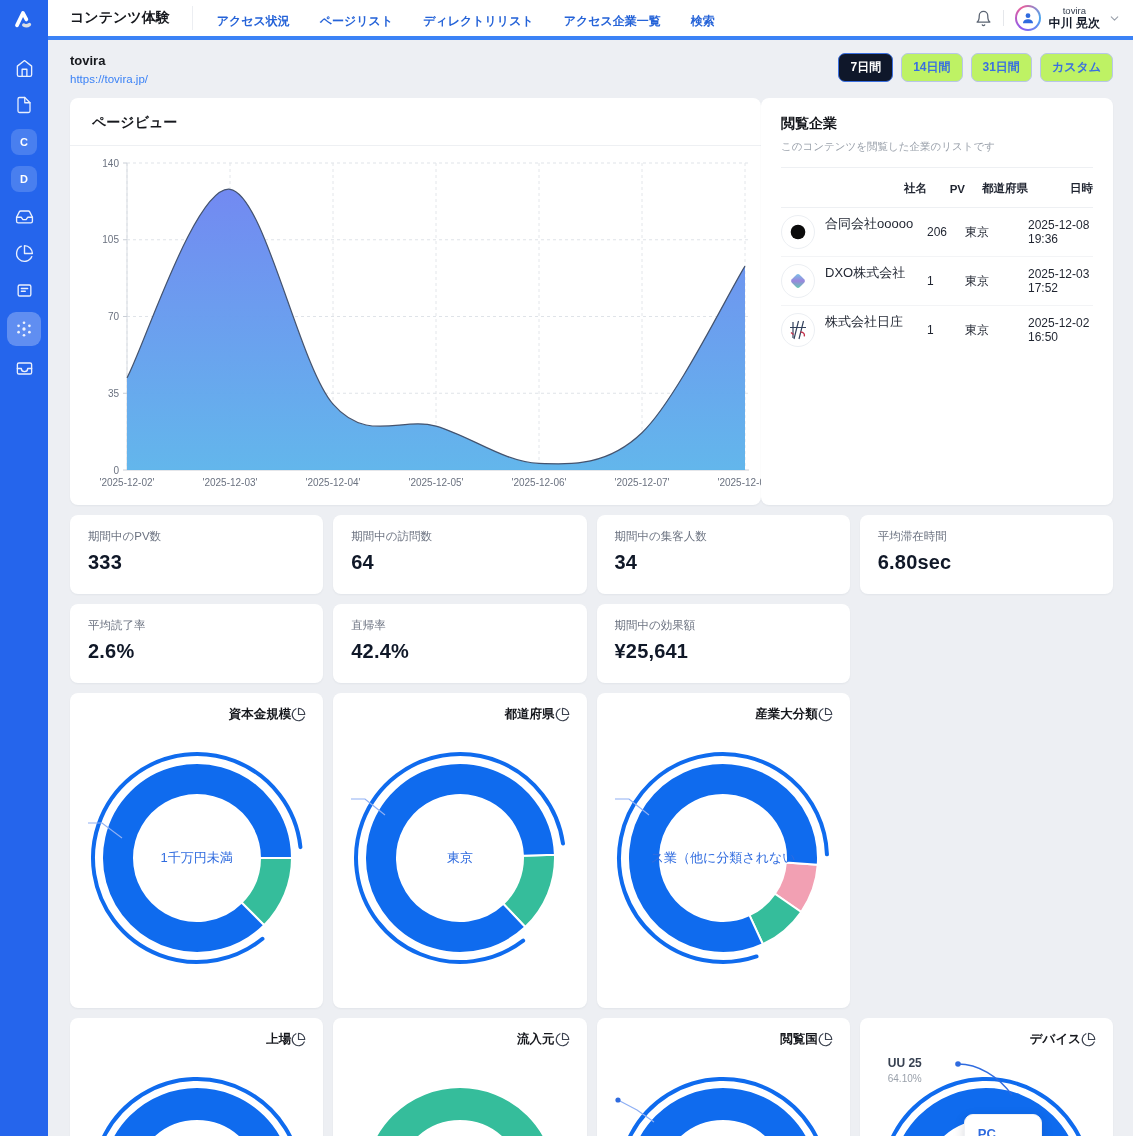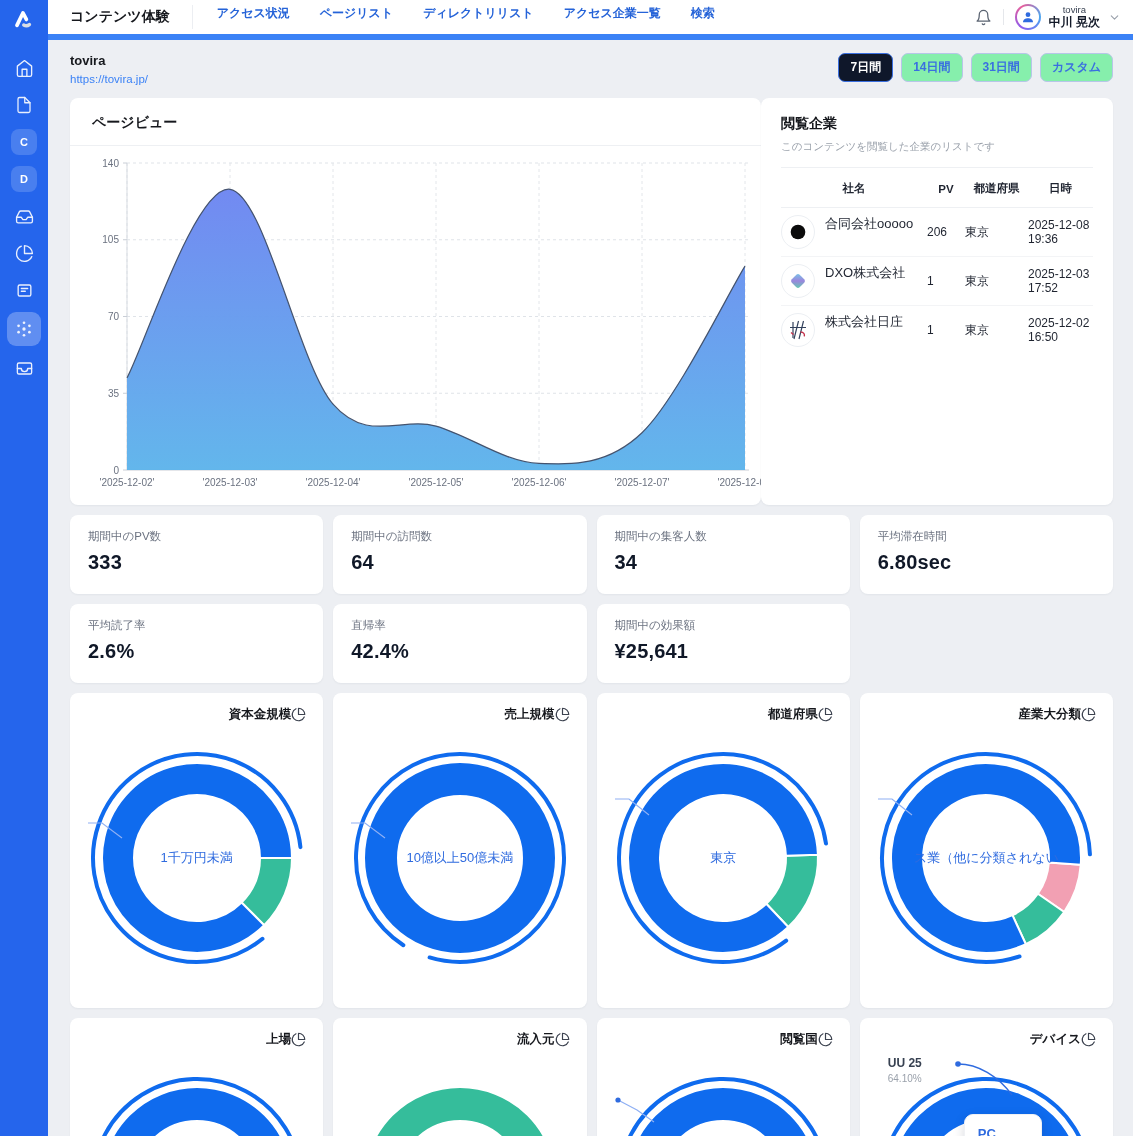--- a/index.html
+++ b/index.html
@@ -10,50 +10,50 @@
   
   .sidebar { position:fixed; left:0; top:0; width:48px; height:1136px; background:#2565ec; z-index:30; display:flex; flex-direction:column; align-items:center; }
   .logo { width:48px; height:40px; display:flex; align-items:center; justify-content:center; }
   .side-icons { margin-top:13px; display:flex; flex-direction:column; gap:7px; align-items:center; }
   .side-item { width:30px; height:30px; display:flex; align-items:center; justify-content:center; border-radius:9px; color:#fff; }
   .side-item svg { opacity:.9; }
   .side-badge { background:rgba(255,255,255,.17); width:26px; height:26px; margin:2px 0; border-radius:8px; color:#fff; font-size:11px; font-weight:700; display:flex; align-items:center; justify-content:center; }
   .side-item.active { background:rgba(255,255,255,.27); width:34px; height:34px; }
 
   
-  .topbar { position:fixed; left:48px; top:0; width:1085px; height:40px; background:#fff; border-bottom:6px solid #3b82f6; display:flex; align-items:center; z-index:20; padding:0 12px 0 22px; }
+  .topbar { position:fixed; left:48px; top:0; width:1085px; height:40px; background:#fff; border-bottom:4px solid #3b82f6; display:flex; align-items:center; z-index:20; padding:0 12px 0 22px; }
   .app-title { font-size:14px; font-weight:700; margin-right:22px; white-space:nowrap; }
-  .topnav { display:flex; gap:30px; align-items:flex-start; border-left:1px solid #eceef2; padding-left:24px; height:24px; }
+  .topnav { display:flex; gap:30px; align-items:flex-end; border-left:1px solid #eceef2; padding-left:24px; height:24px; }
   .nav-link { color:#2563d8; font-size:12px; font-weight:700; white-space:nowrap; cursor:pointer; }
   .top-right { margin-left:auto; display:flex; align-items:center; gap:11px; }
   .tb-divider { width:1px; height:16px; background:#e5e7eb; }
   .avatar { width:26px; height:26px; border-radius:50%; padding:2px; background:conic-gradient(from 210deg,#8a5cf0,#e85d9a,#4aa7f0,#8a5cf0); }
   .avatar-in { width:100%; height:100%; border-radius:50%; background:#fff; display:flex; align-items:center; justify-content:center; overflow:hidden; }
   .user-stack { display:flex; flex-direction:column; align-items:center; line-height:1.15; }
   .user-org { font-size:9.5px; color:#374151; }
   .user-name { font-size:12px; font-weight:700; color:#111827; white-space:nowrap; }
 
   
   .content { position:absolute; left:48px; top:40px; width:1085px; padding:9px 20px 0 22px; }
   .page-head { display:flex; justify-content:space-between; align-items:flex-start; padding:4px 0 11px; }
   .site-name { font-size:13px; font-weight:700; }
   .site-url { font-size:11.5px; color:#3b82f6; margin-top:5px; display:inline-block; }
   .range { display:flex; gap:8px; }
-  .range-btn { font-size:12px; font-weight:700; color:#3a6fe0; background:#86efac; border:1px solid #b7c6e8; border-radius:7px; padding:5px 11px; cursor:pointer; font-family:inherit; }
+  .range-btn { font-size:12px; font-weight:700; color:#3a6fe0; background:#bef264; border:1px solid #b7c6e8; border-radius:7px; padding:5px 11px; cursor:pointer; font-family:inherit; }
   .range-btn.active { background:#0f172a; color:#fff; border-color:#3a6fe0; }
 
   .card { background:#fff; border-radius:8px; box-shadow:0 1px 2px rgba(23,34,58,.05); }
   .main-row { display:flex; }
   .chart-card { width:691px; height:407px; }
   .chart-title { font-size:14px; font-weight:700; padding:16px 22px 13px; }
   .chart-divider { border-top:1px solid #eef0f3; }
   .companies-card { flex:1; height:407px; padding:17px 20px 0; }
   .companies-sub { font-size:10.5px; color:#9aa1ab; margin-top:7px; padding-bottom:13px; border-bottom:1px solid #eef0f3; }
   .co-table { width:100%; border-collapse:collapse; }
-  .co-table th { text-align:center; font-size:11.5px; color:#1f2430; font-weight:700; padding:13px 0 11px; border-bottom:1px solid #eef0f3; }
+  .co-table th { text-align:right; font-size:11.5px; color:#1f2430; font-weight:700; padding:13px 0 11px; border-bottom:1px solid #eef0f3; }
   .co-table td { padding:7px 0; border-bottom:1px solid #f3f4f6; font-size:12px; color:#1f2430; vertical-align:middle; }
   .co-table tr:last-child td { border-bottom:none; }
   .co-name { display:flex; align-items:flex-start; gap:10px; font-size:13px; }
   .co-logo { width:34px; height:34px; border-radius:50%; border:1px solid #eceff3; background:#fff; display:flex; align-items:center; justify-content:center; flex:none; overflow:hidden; }
 
   .grid4 { display:grid; grid-template-columns:repeat(4,1fr); gap:10px; margin-top:10px; }
   .stat-card { padding:14px 18px 16px; height:79px; }
   .stat-label { font-size:11.5px; color:#6b7280; }
   .stat-value { font-size:20px; font-weight:700; color:#101828; margin-top:7px; letter-spacing:.2px; }
 
@@ -360,41 +360,20 @@
             <path d="M178.45,193.82 A104 104 0 0 1 10.28,129.27 A104 104 0 0 1 150.27,15.91 A104 104 0 0 1 216.43,102.13" fill="none" stroke="#0f6bee" stroke-width="4" stroke-linecap="round"></path>
           </svg>
           <div class="center-label">1千万円未満</div>
           <svg class="overlay" width="229" height="266">
             <polyline points="6,98 20,98 40,113" fill="none" stroke="#8fb0f4" stroke-width="1.2"></polyline>
           </svg>
         </div>
       </div>
       <div class="card donut-card">
         <div class="donut-head">
-          <span class="donut-title">売上規模</span>
-          <span class="pie-toggle">
-            <svg width="15" height="15" viewBox="0 0 24 24" fill="none" stroke="#3d4350" stroke-width="1.9" stroke-linecap="round" stroke-linejoin="round">
-              <path d="M21.21 15.89A10 10 0 1 1 8 2.83"></path>
-              <path d="M22 12A10 10 0 0 0 12 2v10z"></path>
-            </svg>
-          </span>
-        </div>
-        <div class="donut-body">
-          <svg width="226" height="226" viewBox="0 0 226 226">
-            <circle cx="113" cy="113" r="79" fill="none" stroke="#0f6bee" stroke-width="32"></circle>
-            <path d="M56.36,200.22 A104 104 0 0 1 65.78,20.34 A104 104 0 0 1 216.86,118.44 A104 104 0 0 1 82.59,212.46" fill="none" stroke="#0f6bee" stroke-width="4" stroke-linecap="round"></path>
-          </svg>
-          <div class="center-label">10億以上50億未満</div>
-          <svg class="overlay" width="229" height="266">
-            <polyline points="6,98 20,98 40,113" fill="none" stroke="#8fb0f4" stroke-width="1.2"></polyline>
-          </svg>
-        </div>
-      </div>
-      <div class="card donut-card">
-        <div class="donut-head">
           <span class="donut-title">都道府県</span>
           <span class="pie-toggle">
             <svg width="15" height="15" viewBox="0 0 24 24" fill="none" stroke="#3d4350" stroke-width="1.9" stroke-linecap="round" stroke-linejoin="round">
               <path d="M21.21 15.89A10 10 0 1 1 8 2.83"></path>
               <path d="M22 12A10 10 0 0 0 12 2v10z"></path>
             </svg>
           </span>
         </div>
         <div class="donut-body">
           <svg width="226" height="226" viewBox="0 0 226 226">

